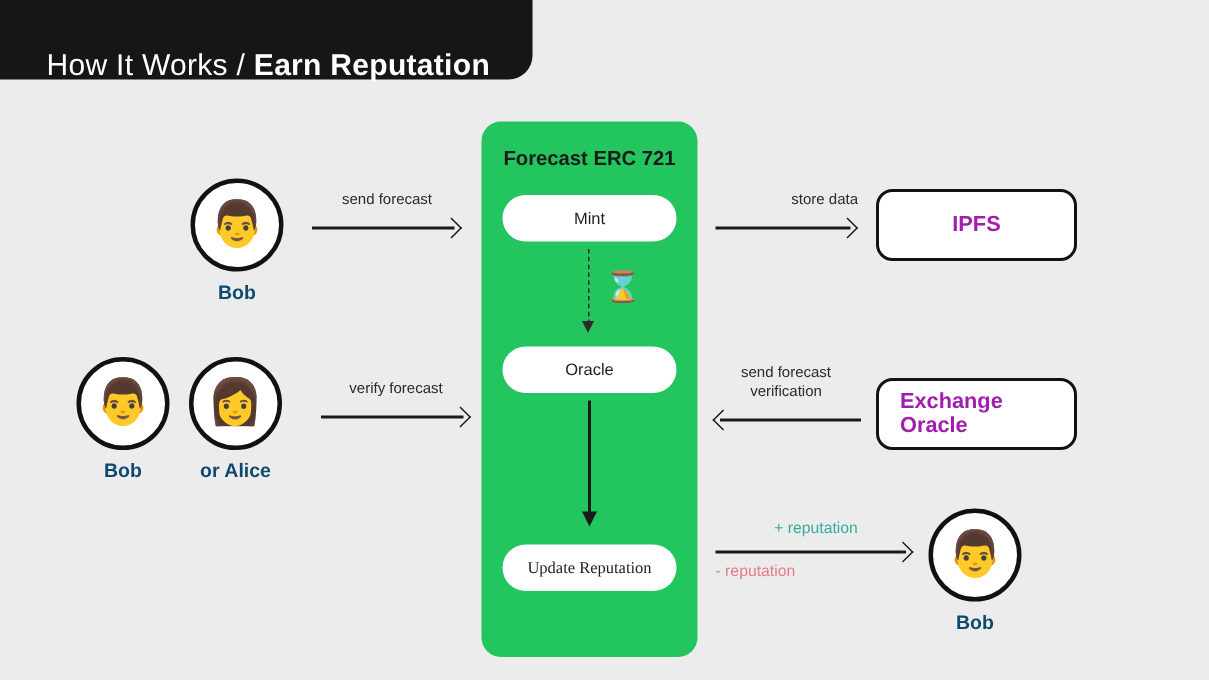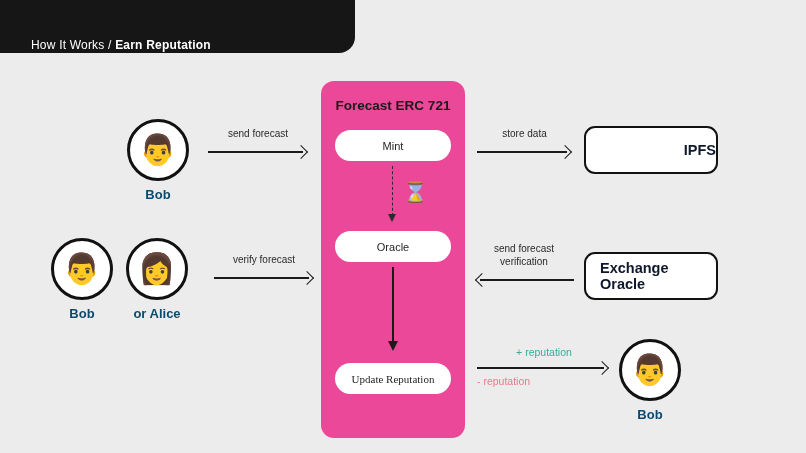--- a/index.html
+++ b/index.html
@@ -23,21 +23,21 @@
     top: 0;
     width: 355px;
     height: 53px;
     background: #161616;
     border-bottom-right-radius: 16px;
     display: flex;
     align-items: center;
   }
   .header-title {
     color: #ffffff;
-    font-size: 12px;
+    font-size: 20px;
     font-weight: 400;
     letter-spacing: .2px;
     margin-left: 31px;
     white-space: nowrap;
     margin-top: 36px;
   }
   .header-title .bold {
     font-weight: 700;
   }
 
@@ -50,21 +50,21 @@
     height: 400px;
   }
 
   
   .contract-panel {
     position: absolute;
     left: 321px;
     top: 28px;
     width: 144px;
     height: 357px;
-    background: #ec4899;
+    background: #22c55e;
     border-radius: 13px;
   }
   .panel-title {
     position: absolute;
     left: 0;
     top: 17px;
     width: 144px;
     text-align: center;
     font-size: 13.5px;
     font-weight: 700;
@@ -181,24 +181,24 @@
   .actor-bob-bottom { left: 619px; top: 286px; width: 62px; }
 
   
   .entity-box {
     position: absolute;
     background: #ffffff;
     border: 2.5px solid #121212;
     border-radius: 11px;
     display: flex;
     align-items: center;
-    justify-content: flex-end;
+    justify-content: center;
     font-size: 14.5px;
     font-weight: 700;
-    color: #0f172a;
+    color: #a21caf;
     box-sizing: border-box;
   }
   .entity-ipfs   { left: 584px; top: 73px;  width: 134px; height: 48px; }
   .entity-oracle { left: 584px; top: 199px; width: 134px; height: 48px; padding-left: 14px; }
 
   
   .flow {
     position: absolute;
   }
   .flow .lbl {
@@ -230,21 +230,21 @@
   }
 
   
   .flow-send { left: 208px; top: 74px; width: 100px; height: 32px; }
   .flow-send .lbl   { top: 0; }
   .flow-send .shaft { left: 0; top: 24px; width: 95px; }
   .flow-send .arrowhead { left: 88px; top: 20px; }
 
   
   .flow-store { left: 477px; top: 74px; width: 95px; height: 32px; }
-  .flow-store .lbl   { top: 0; }
+  .flow-store .lbl   { top: 0; text-align: right; }
   .flow-store .shaft { left: 0; top: 24px; width: 90px; }
   .flow-store .arrowhead { left: 83px; top: 20px; }
 
   
   .flow-verify { left: 214px; top: 200px; width: 100px; height: 32px; }
   .flow-verify .lbl   { top: 0; }
   .flow-verify .shaft { left: 0; top: 24px; width: 95px; }
   .flow-verify .arrowhead { left: 88px; top: 20px; }
 
   

